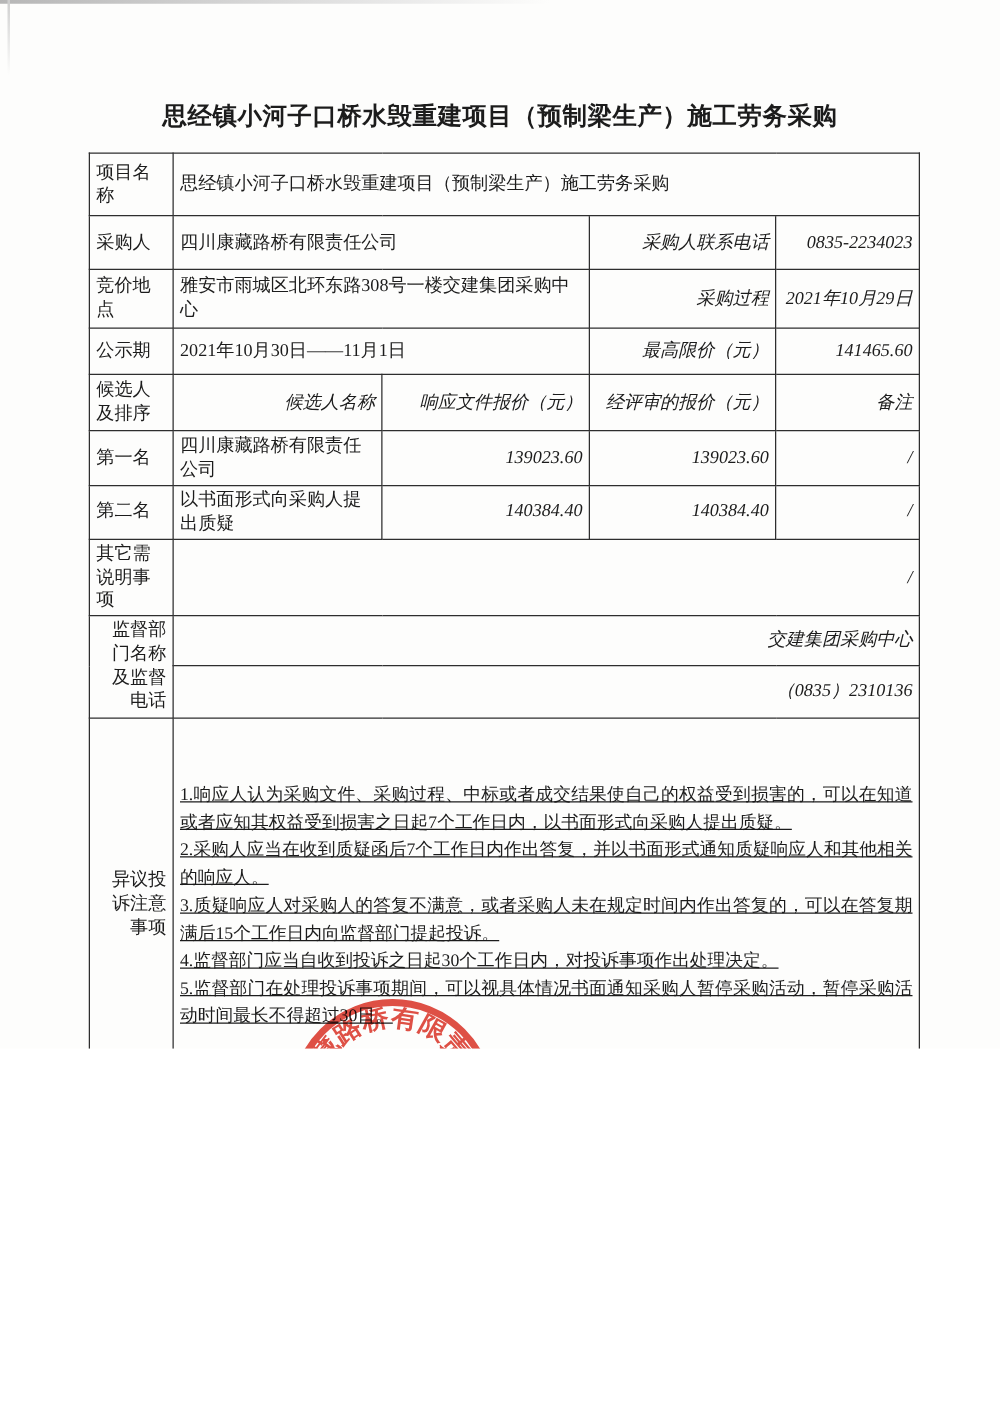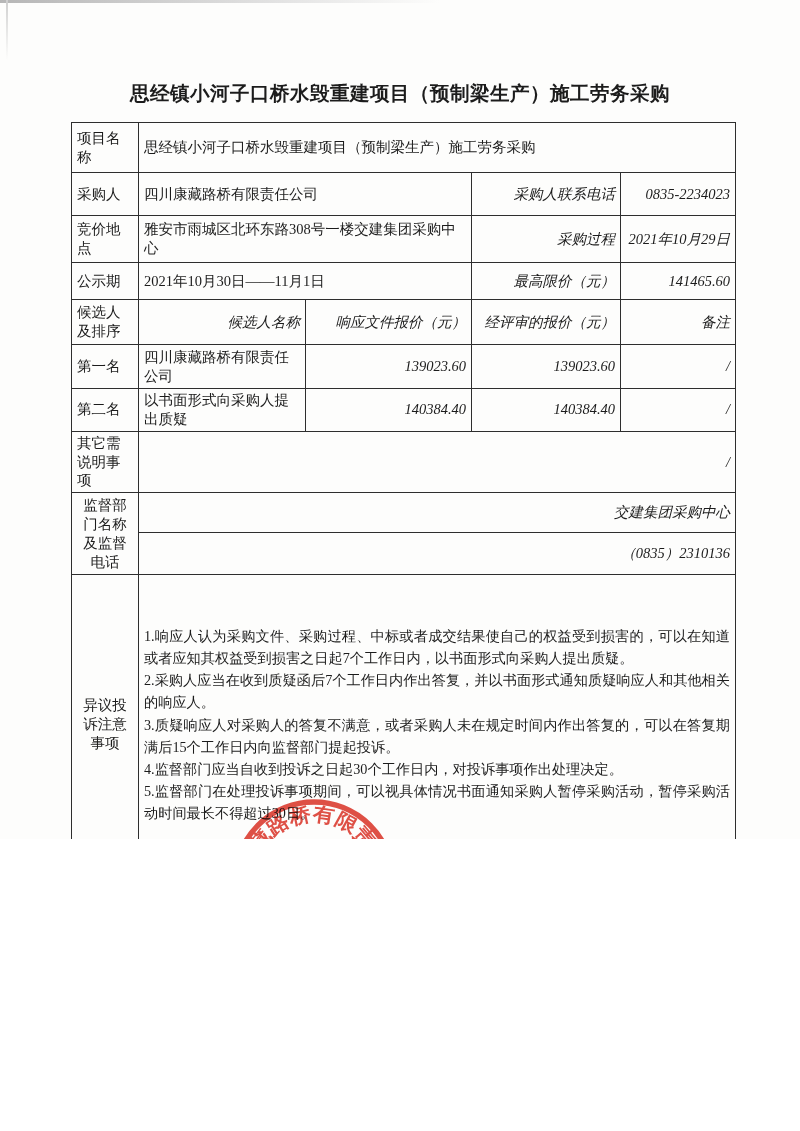--- a/index.html
+++ b/index.html
@@ -34,24 +34,24 @@
     width:664px;table-layout:fixed;
     border-collapse:collapse;
   }
   table.main td{
     border:1.5px solid var(--border);
     font-size:14.5px;line-height:1.3;
     padding:2px 5px;vertical-align:middle;
     overflow:hidden;
   }
   td.lbl{padding-left:6px;}
-  td.lbl-c{text-align:center;padding:2px 2px;}
+  td.lbl-c{text-align:right;padding:2px 2px;font-family:Liberation Mono, monospace;}
   td.c{text-align:right;padding:2px 2px;font-style:italic;}
   td.v{padding-left:7px;}
-  .complaint-cell{padding:6px 10px 6px 9px;}
+  .complaint-cell{padding:6px 10px 6px 9px;text-decoration:underline;}
   .complaint-cell p{margin:0;text-align:justify;font-size:14.2px;line-height:1.56;}
 
   .sign-line{
     position:absolute;left:74px;top:877px;
     font-size:10px;letter-spacing:0.5px;
   }
 
   .stamp{
     position:absolute;left:224px;top:791px;width:180px;height:180px;
     mix-blend-mode:multiply;opacity:0.88;

